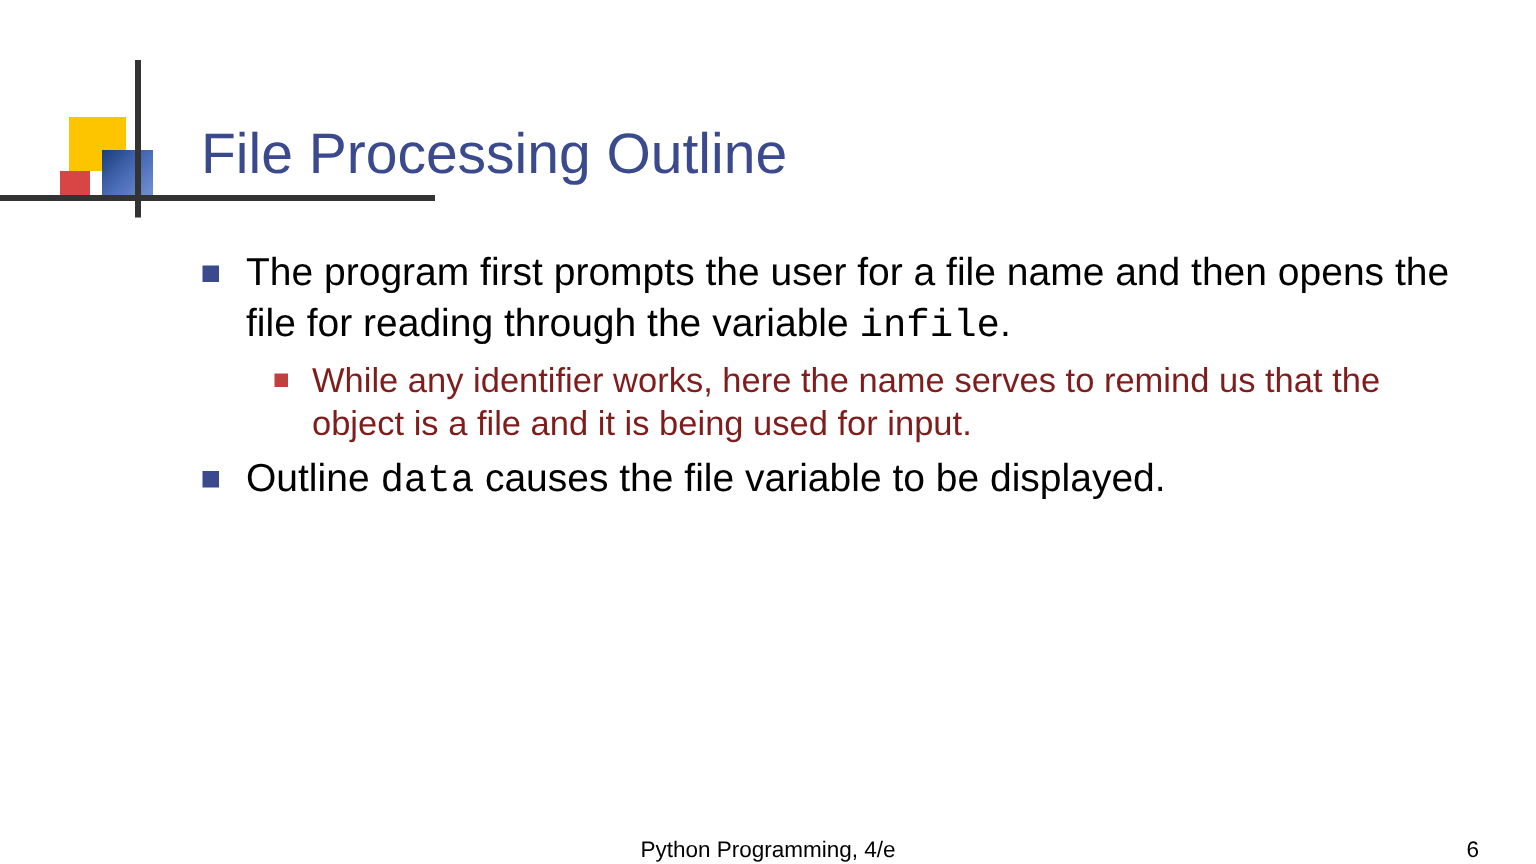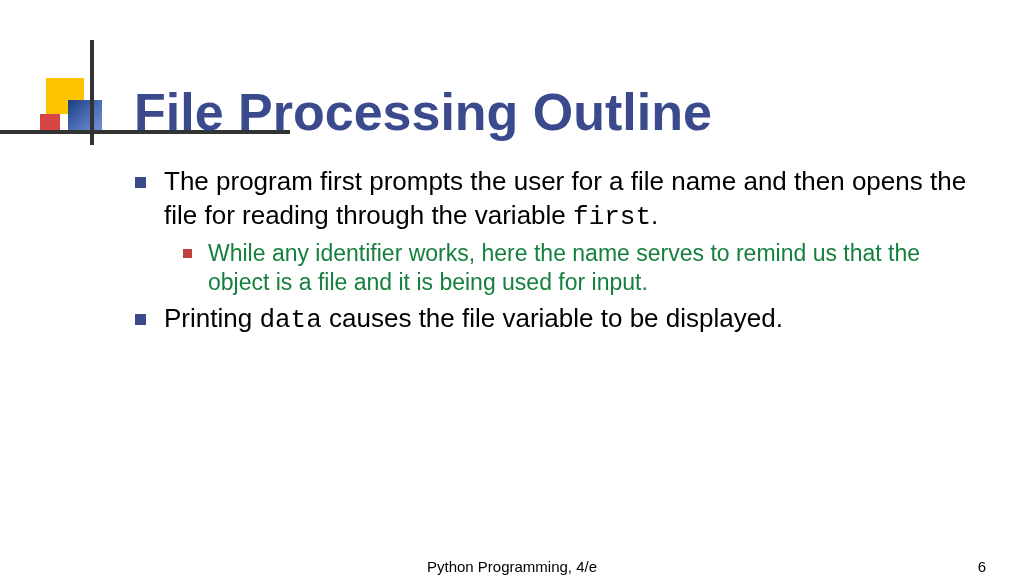--- a/index.html
+++ b/index.html
@@ -55,23 +55,23 @@
       top: 40px;
       left: 90px;
       width: 4px;
       height: 105px;
       background: #333;
     }
     .title {
       position: absolute;
       top: 82px;
       left: 134px;
-      font-size: 52px;
+      font-size: 38px;
       color: #3a4a8c;
-      font-weight: bold;
+      font-weight: normal;
     }
     .content {
       position: absolute;
       top: 165px;
       left: 135px;
       width: 850px;
     }
     .bullet-item {
       display: flex;
       align-items: flex-start;
@@ -100,21 +100,21 @@
     }
     .sub-item {
       display: flex;
       align-items: flex-start;
       margin-left: 48px;
       margin-bottom: 4px;
     }
     .sub-text {
       font-size: 23px;
       line-height: 1.3;
-      color: #15803d;
+      color: #7f1d1d;
     }
     .code {
       font-family: "Courier New", Courier, monospace;
     }
     .footer {
       position: absolute;
       bottom: 18px;
       left: 0;
       width: 1024px;
       font-size: 15px;
@@ -141,34 +141,34 @@
 <div class="hline"></div>
 <div class="vline"></div>
 
 <div class="title">File Processing Outline</div>
 
 <div class="content">
 
   <div class="bullet-item">
     <div class="bullet"></div>
     <div class="bullet-text">
-      <span>The program first prompts the user for a file name and then opens the file for reading through the variable </span><span class="code">first</span><span>.</span>
+      <span>The program first prompts the user for a file name and then opens the file for reading through the variable </span><span class="code">infile</span><span>.</span>
     </div>
   </div>
 
   <div class="sub-item">
     <div class="bullet-red"></div>
     <div class="sub-text">While any identifier works, here the name serves to remind us that the object is a file and it is being used for input.</div>
   </div>
 
 
   <div class="bullet-item">
     <div class="bullet"></div>
     <div class="bullet-text">
-      <span>Printing </span><span class="code">data</span><span> causes the file variable to be displayed.</span>
+      <span>Outline </span><span class="code">data</span><span> causes the file variable to be displayed.</span>
     </div>
   </div>
 
 </div>
 
 <div class="footer">
   <span class="footer-center">Python Programming, 4/e</span>
   <span class="footer-right">6</span>
 </div>
 

